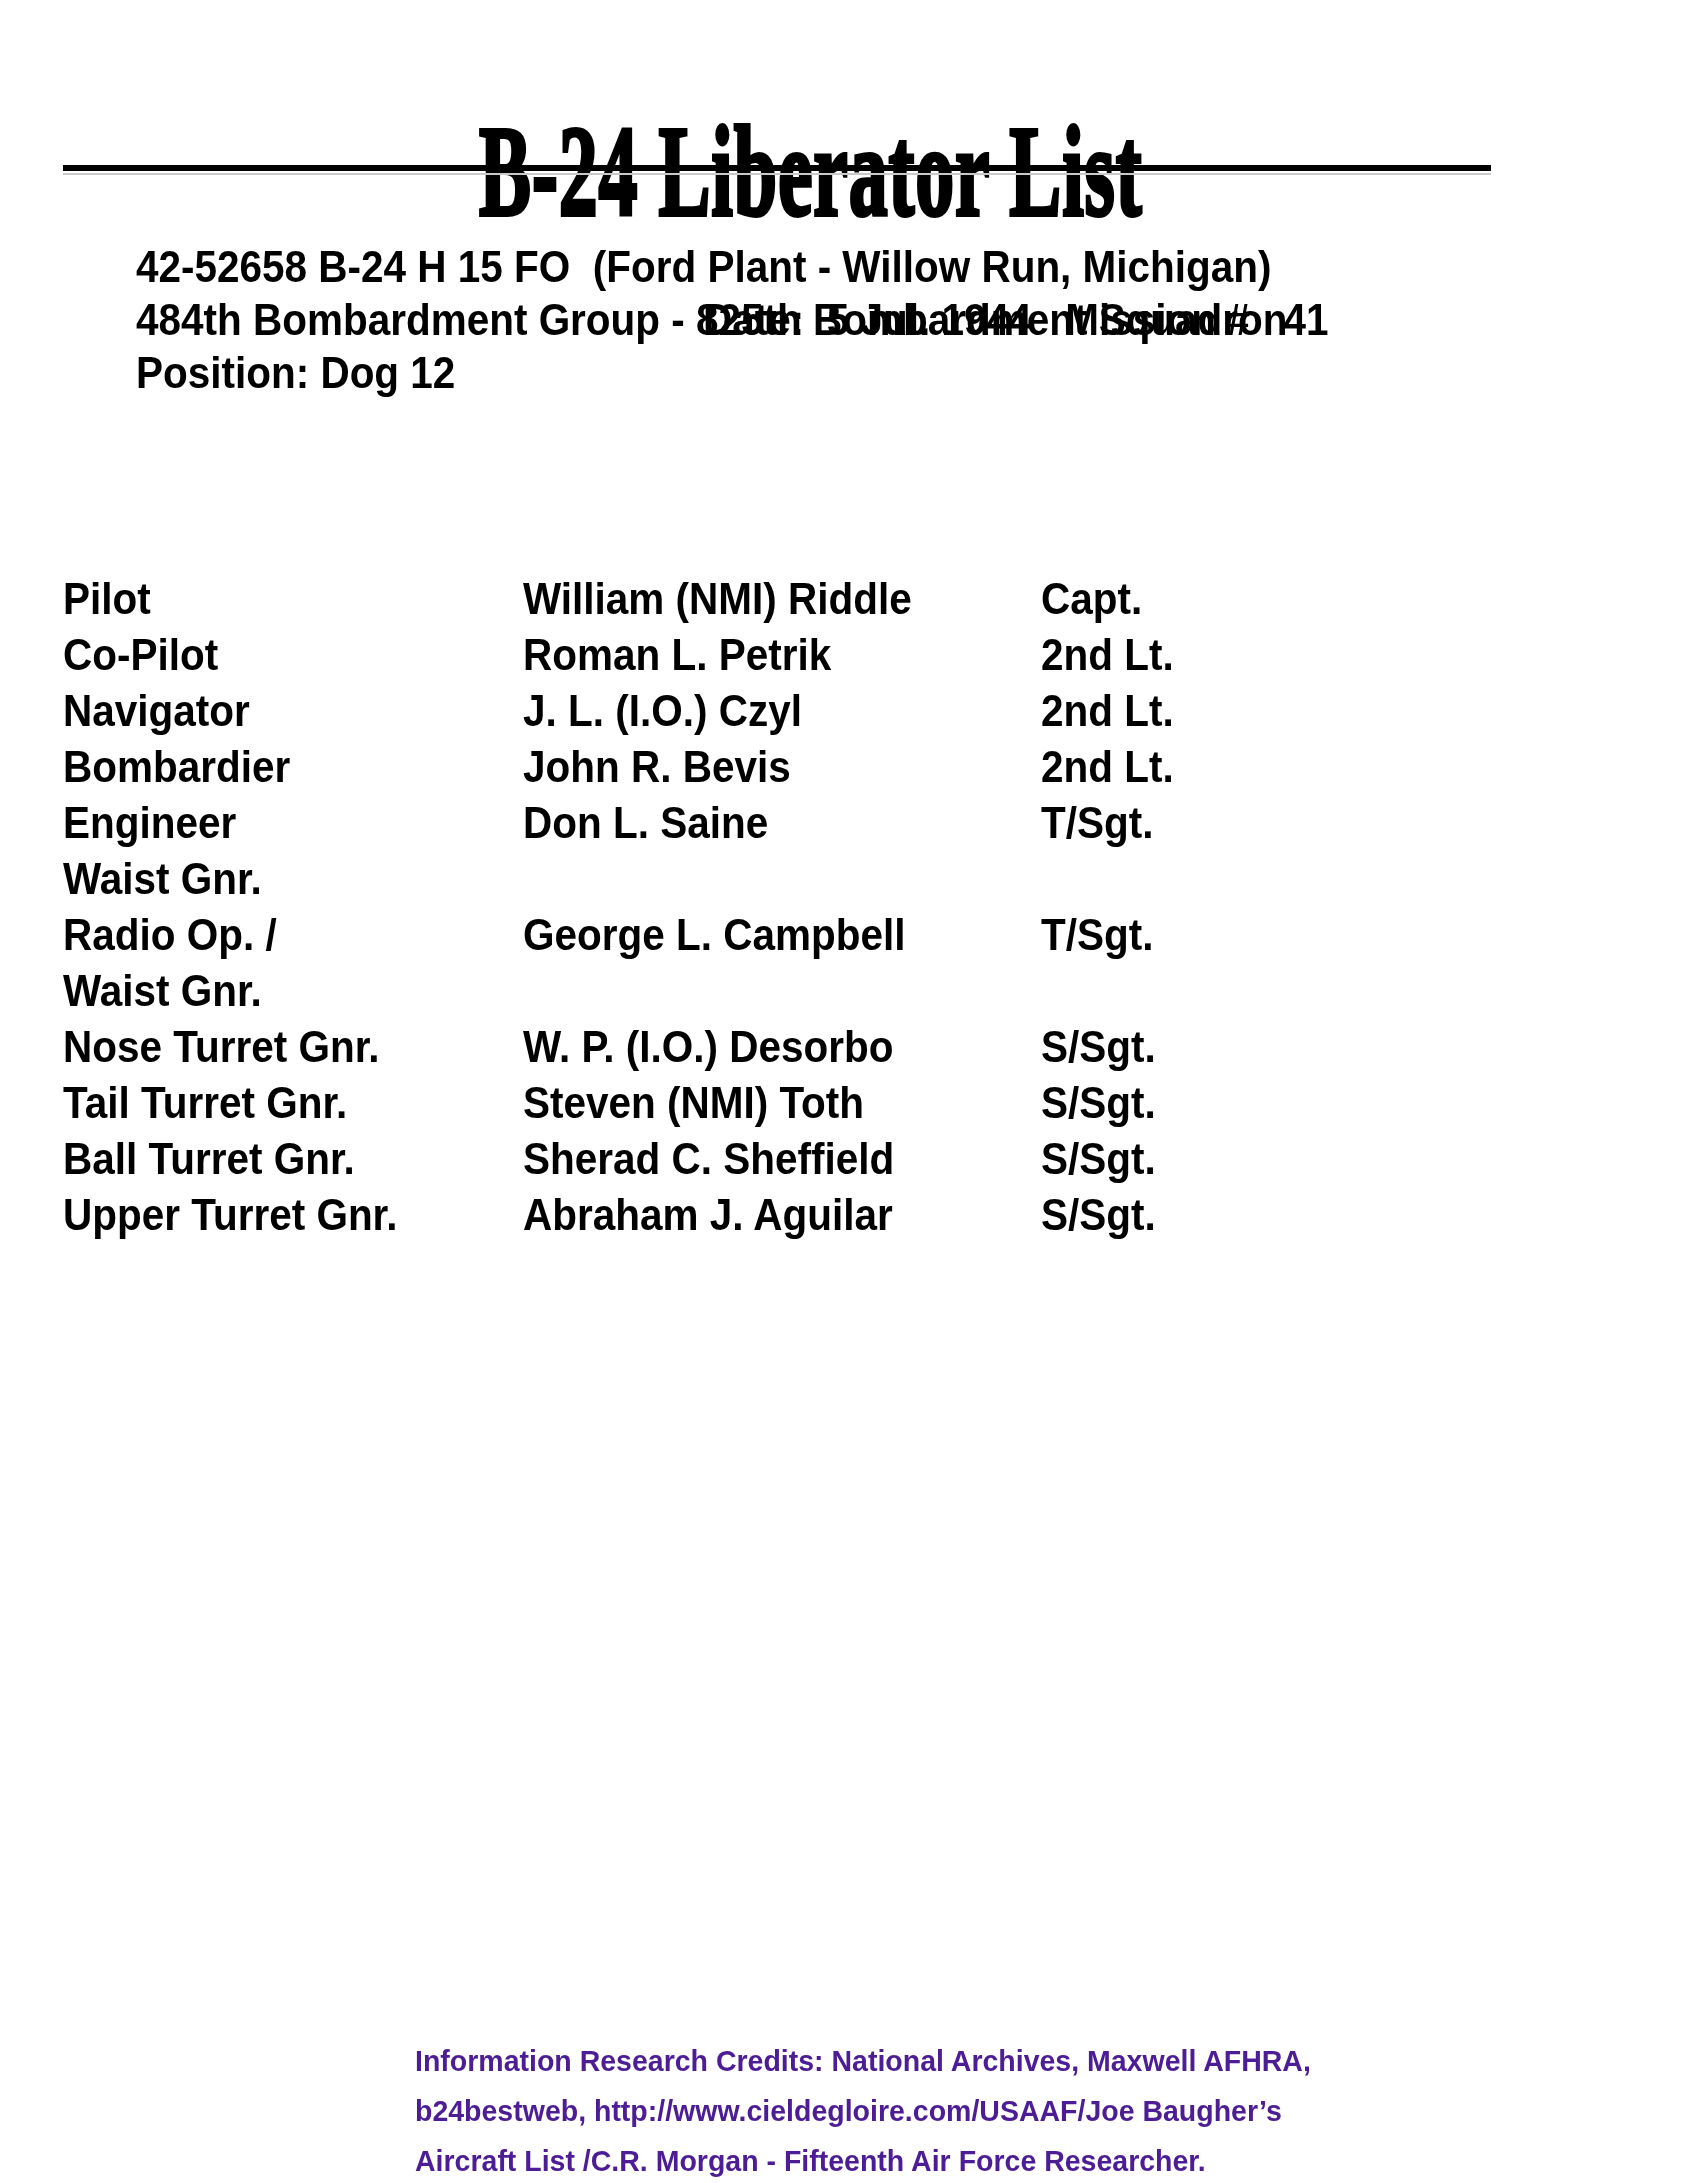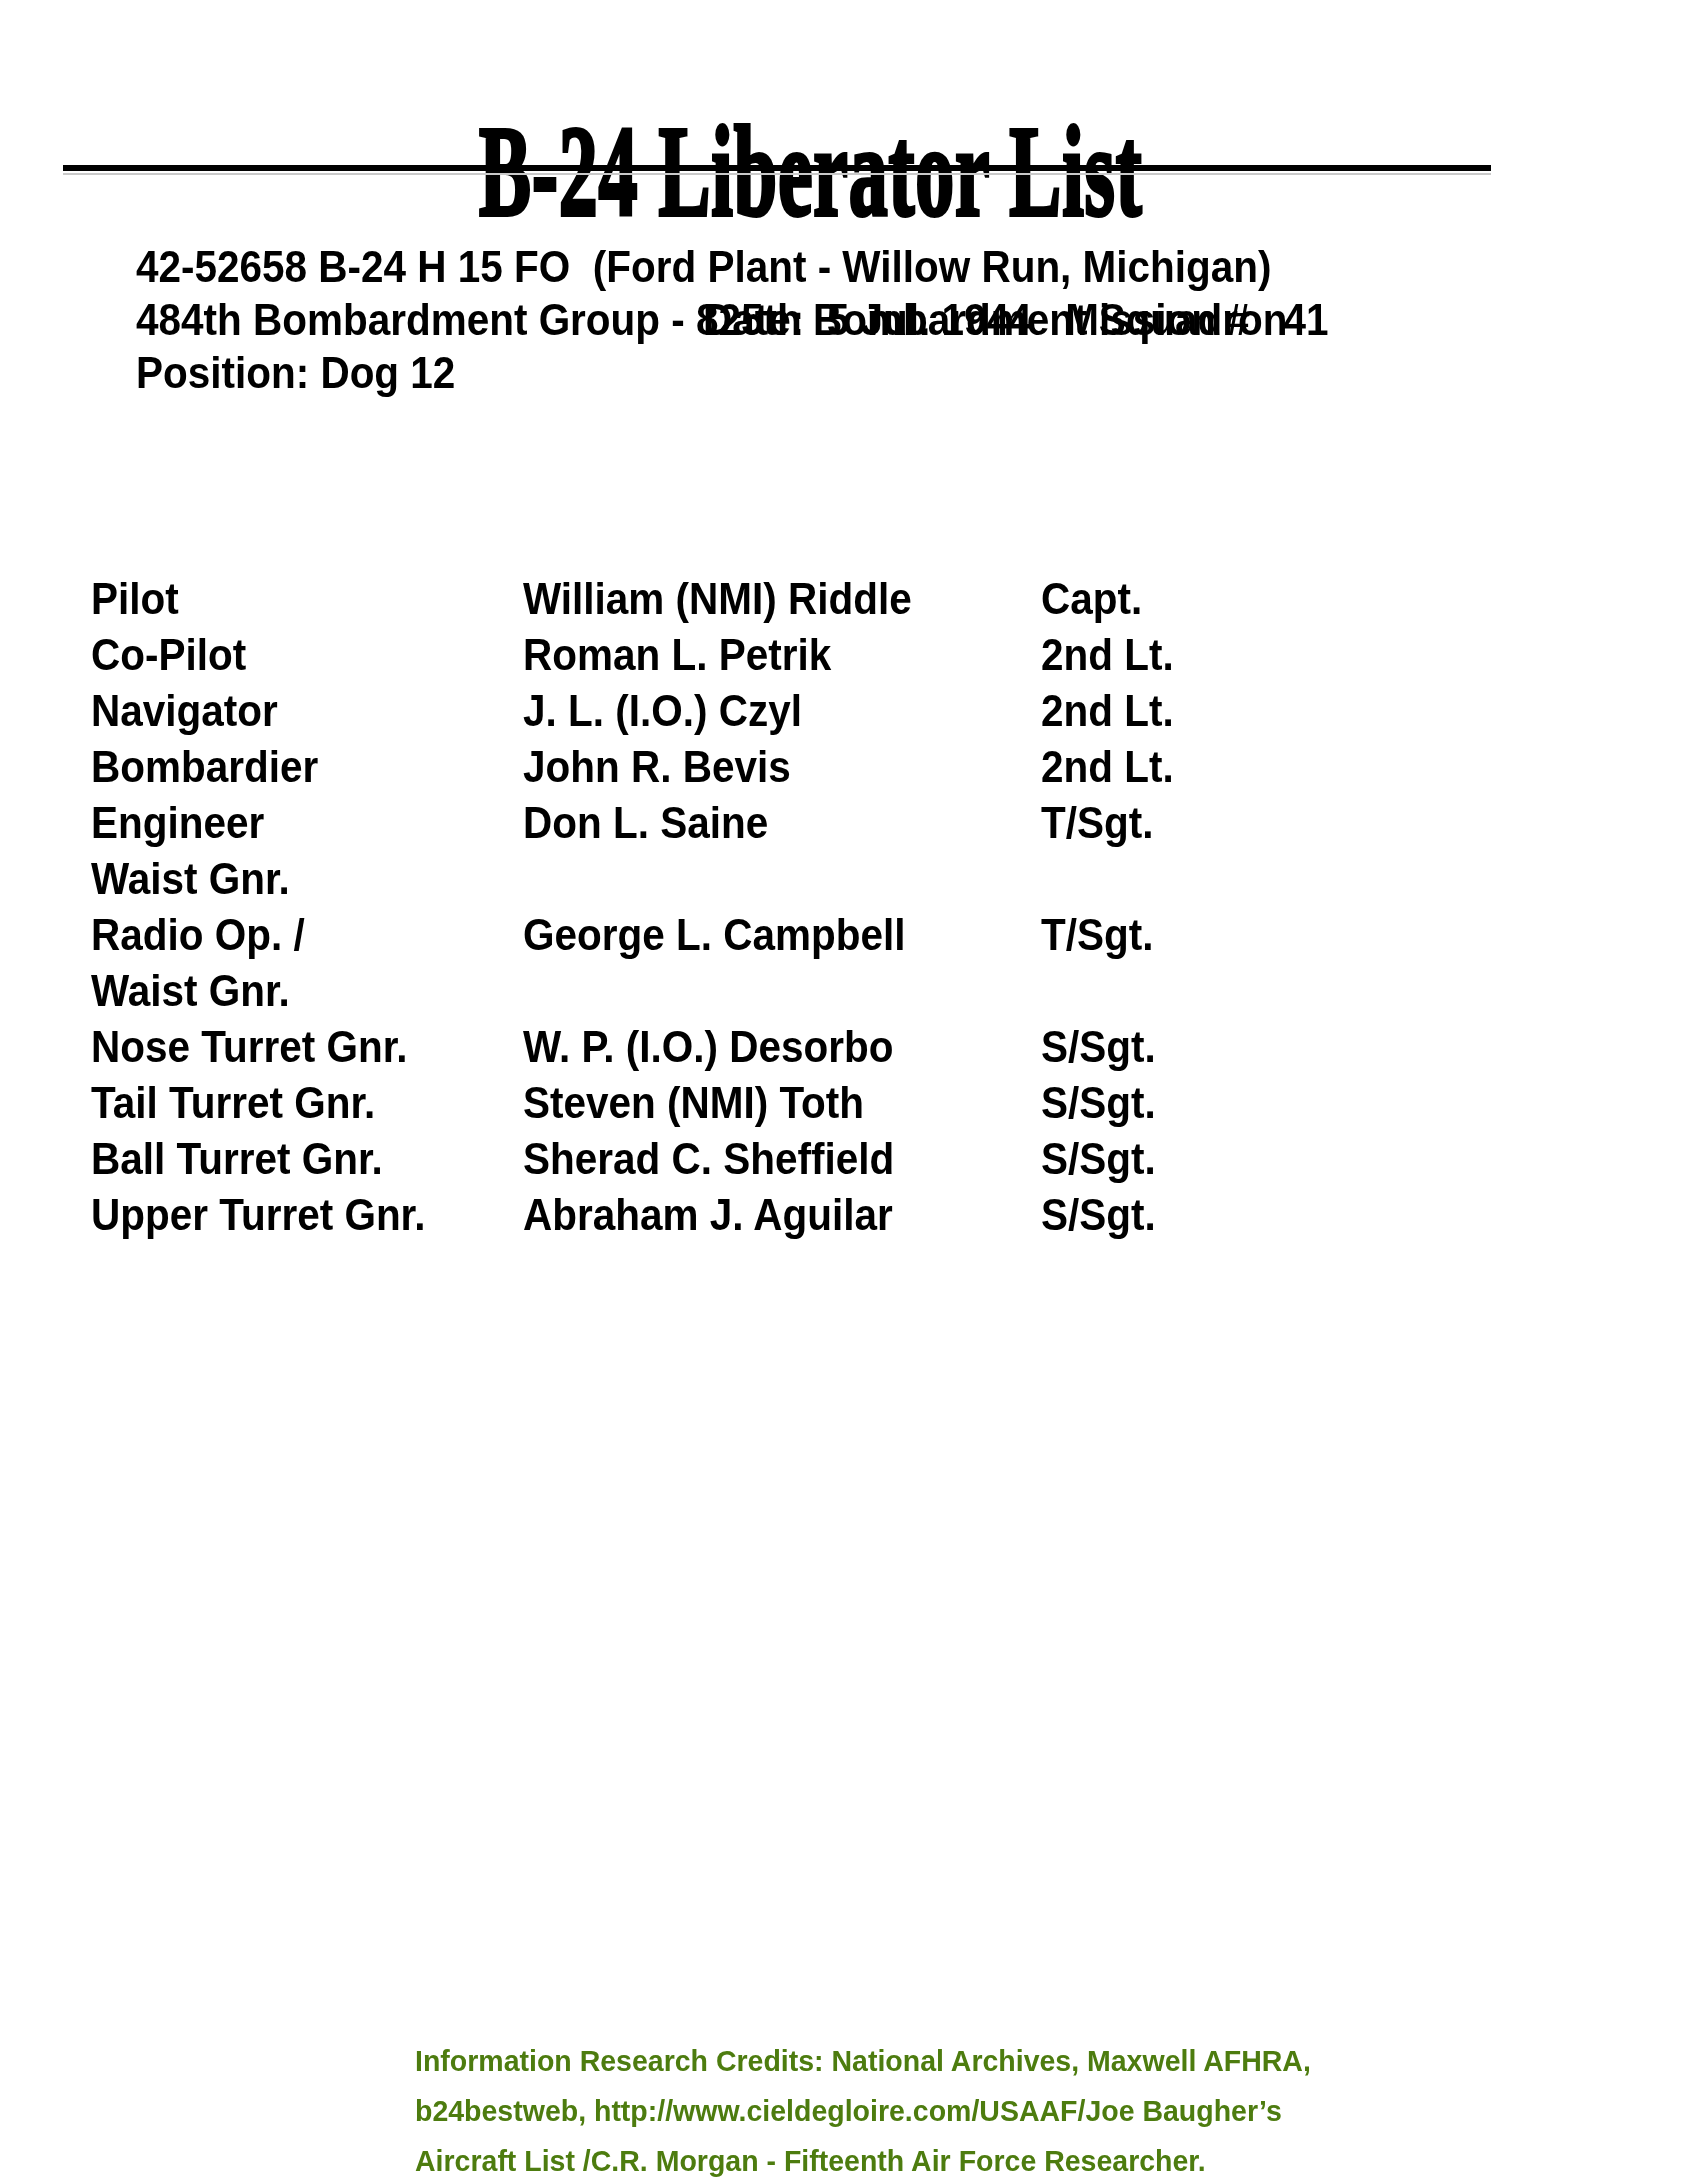--- a/index.html
+++ b/index.html
@@ -112,21 +112,21 @@
   }
   .crew-row {
     position: relative;
     height: 56px;
   }
   .cell {
     position: absolute;
     top: 0;
     white-space: pre;
   }
-  .cell.role { left: 0; margin-left: 28px; }
+  .cell.role { left: 0; }
   .cell.name { left: 460px; }
   .cell.rank { left: 978px; }
 
   
   .footer {
     position: absolute;
     left: 365px;
     top: 1986px;
     font-weight: bold;
     font-size: 30px;
@@ -223,21 +223,21 @@
       <span class="cell name"><span class="cond">Sherad C. Sheffield</span></span>
       <span class="cell rank"><span class="cond">S/Sgt.</span></span>
     </div>
     <div class="crew-row">
       <span class="cell role"><span class="cond">Upper Turret Gnr.</span></span>
       <span class="cell name"><span class="cond">Abraham J. Aguilar</span></span>
       <span class="cell rank"><span class="cond">S/Sgt.</span></span>
     </div>
   </div>
 
-  <div class="footer" style="color: #4d7c0f;">
+  <div class="footer" style="color: #4c1d95;">
     <div class="credits-line">
       <span class="cond">Information Research Credits: National Archives, Maxwell AFHRA,</span>
     </div>
     <div class="credits-line">
       <span class="cond">b24bestweb, http://www.cieldegloire.com/USAAF/Joe Baugher’s</span>
     </div>
     <div class="credits-line">
       <span class="cond">Aircraft List /C.R. Morgan - Fifteenth Air Force Researcher.</span>
     </div>
   </div>

